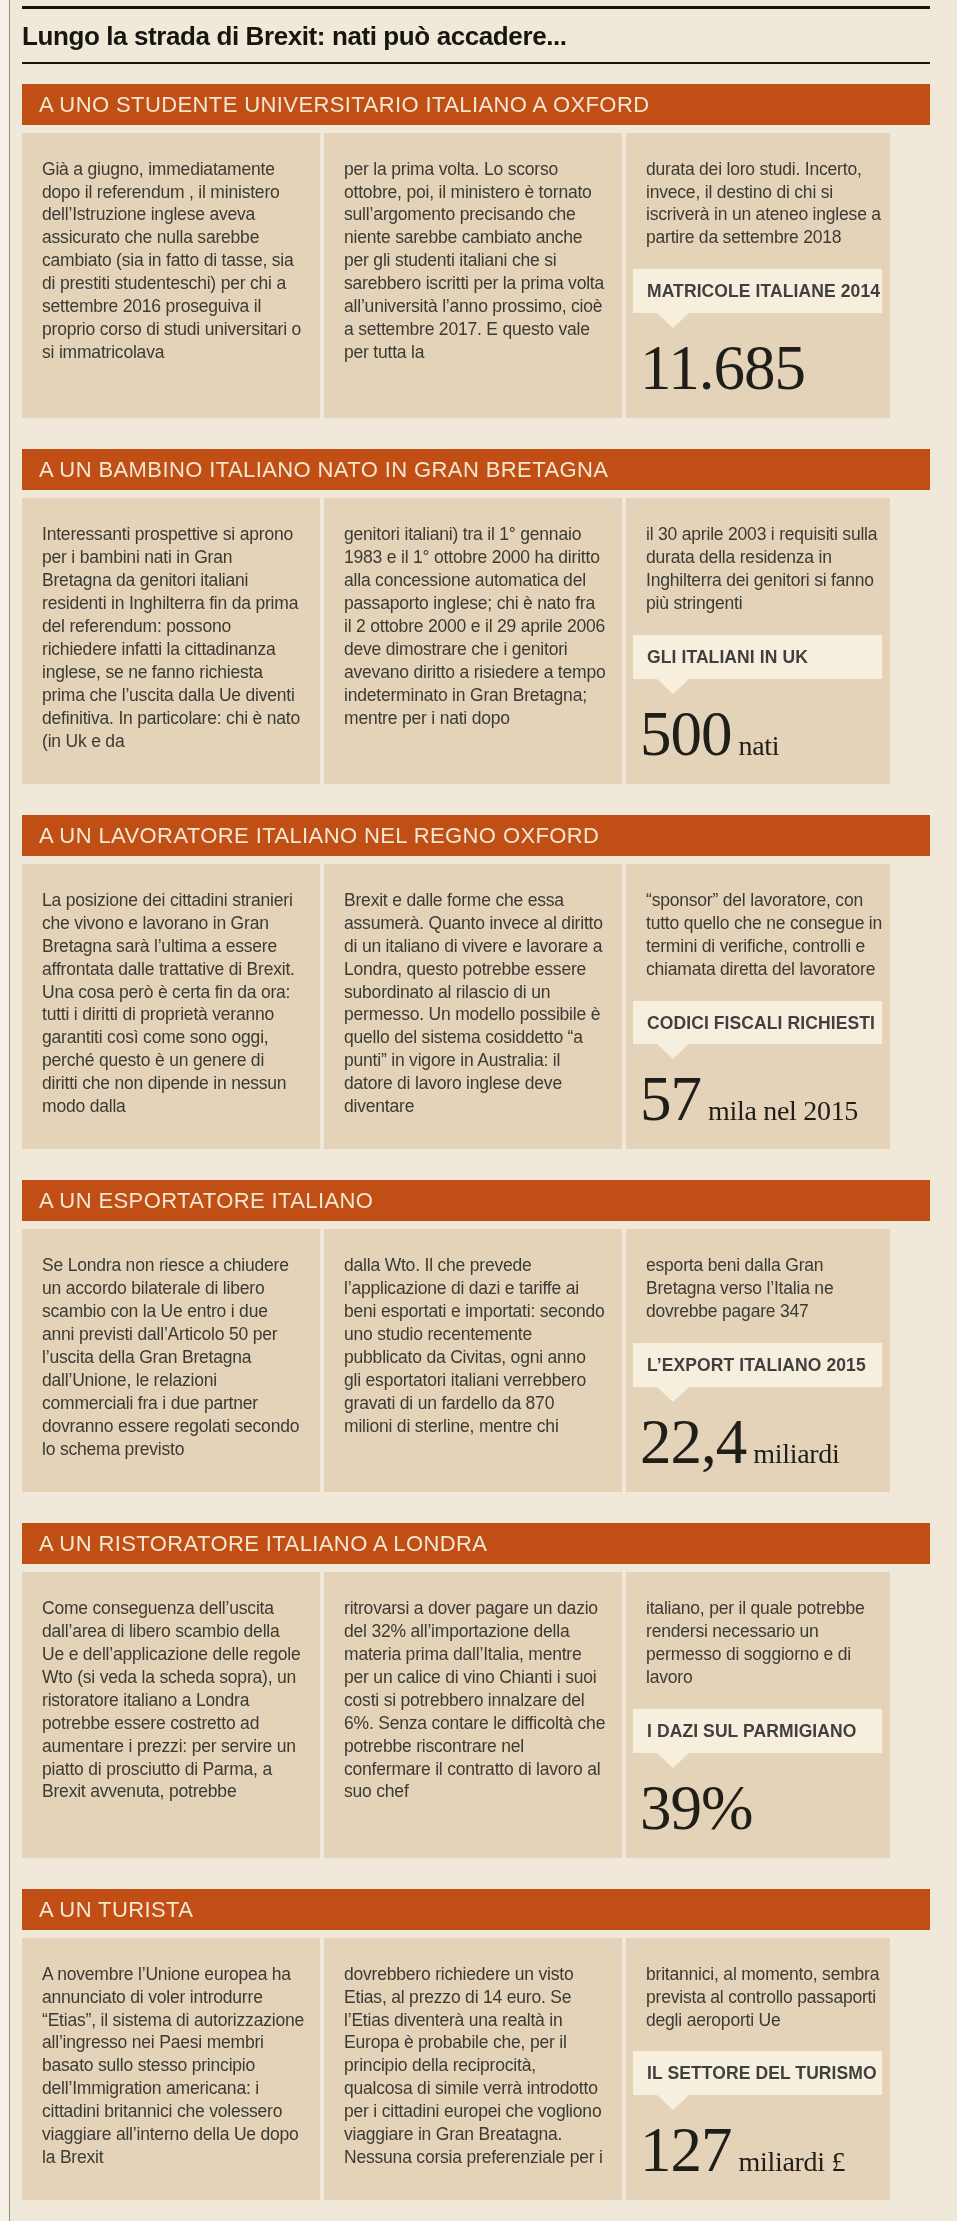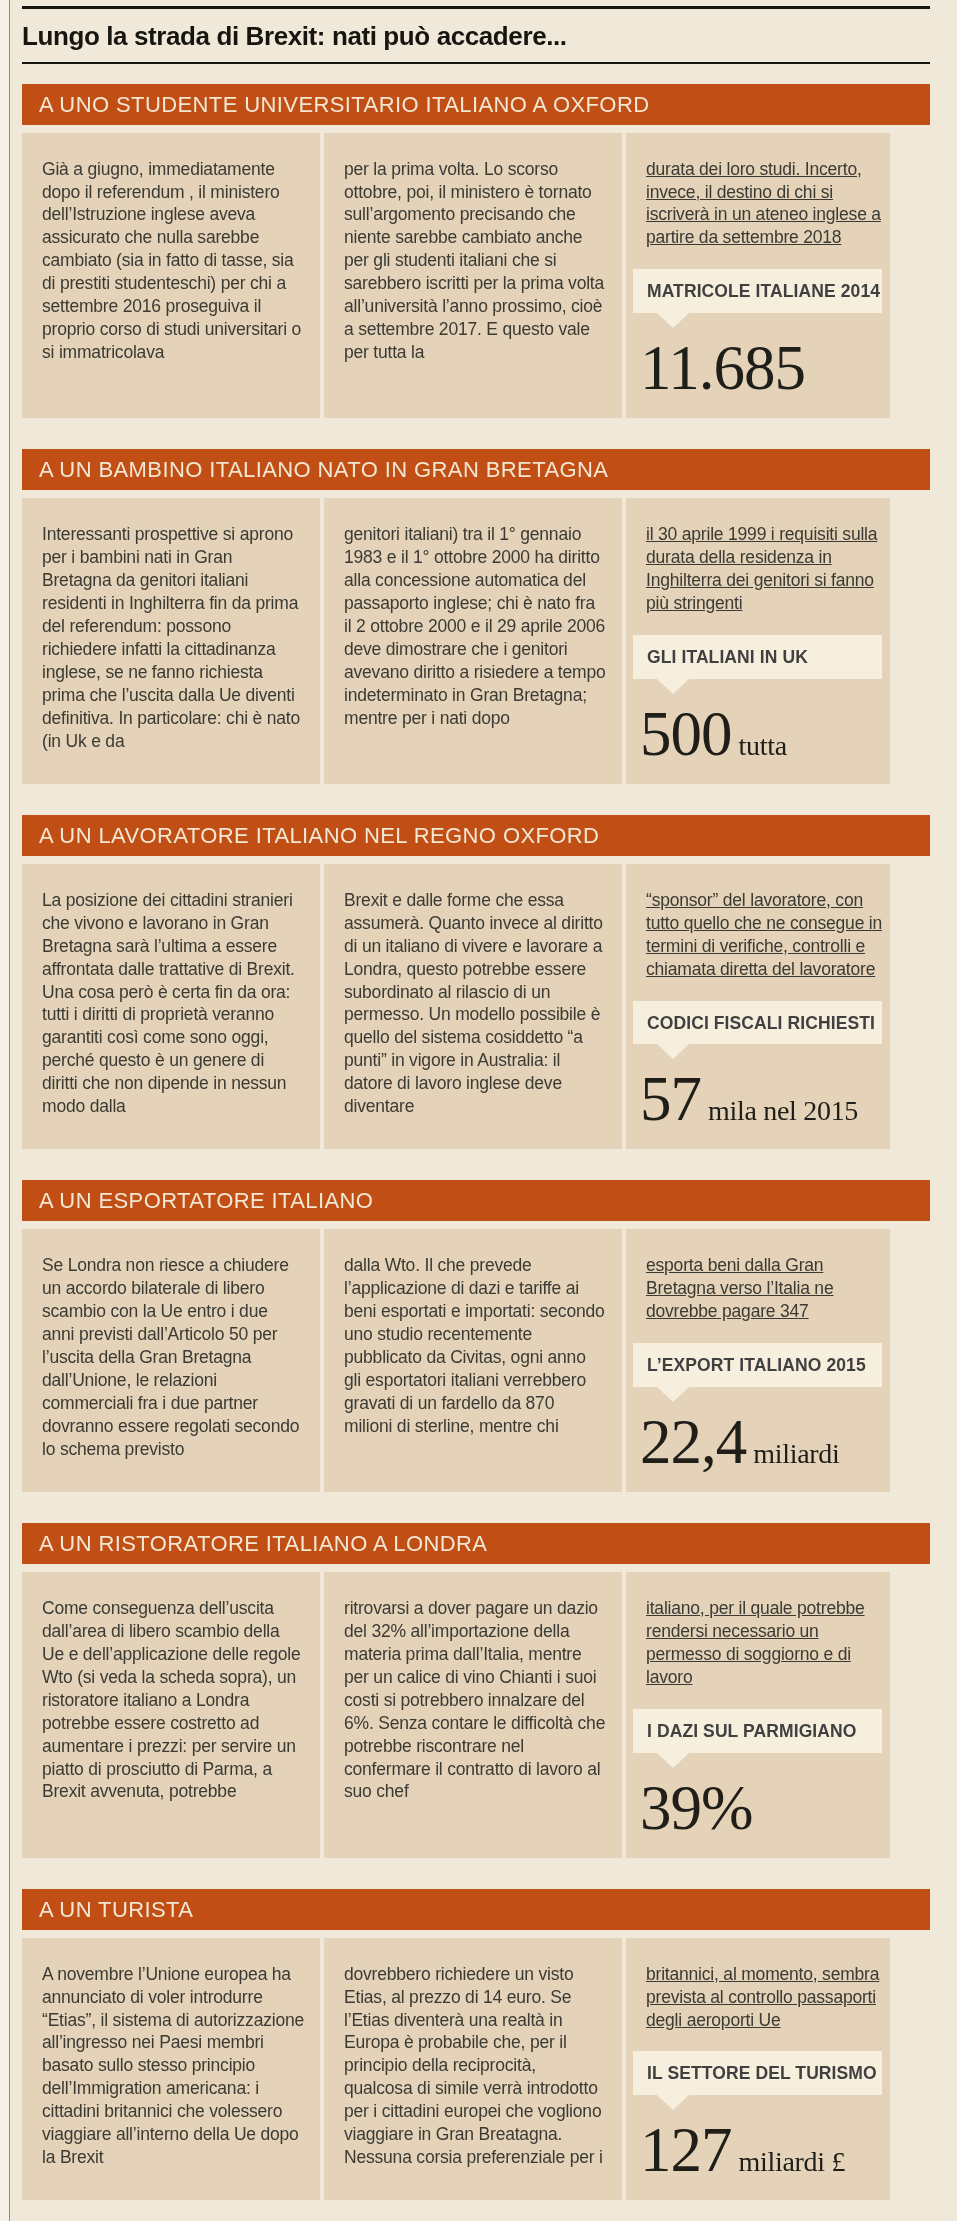--- a/index.html
+++ b/index.html
@@ -26,21 +26,21 @@
     padding:8px 26px 7px 17px;margin-bottom:8px;
     white-space:nowrap;
   }
   .cols{display:grid;grid-template-columns:298px 298px 264px;column-gap:4px;}
   .col{
     background:#e4d3b9;color:#3b3a33;
     font-size:17.5px;line-height:1.31;letter-spacing:-0.2px;
     padding:25px 16px 20px 20px;
   }
   .col3{padding:25px 0 18px 0;display:flex;flex-direction:column;}
-  .col3 .txt{padding:0 2px 0 20px;text-decoration:underline;}
+  .col3 .txt{padding:0 2px 0 20px;}
   .stat-box{
     background:#f6efde;color:#404040;
     font-weight:bold;font-size:17.5px;letter-spacing:0.1px;
     margin:20px 8px 0 7px;padding:11px 10px 10px 14px;
     position:relative;white-space:nowrap;
   }
   .stat-tail{
     position:absolute;top:100%;left:24px;width:0;height:0;
     border-left:16px solid transparent;border-right:16px solid transparent;
     border-top:15px solid #f6efde;
@@ -81,27 +81,27 @@
       </div>
     </div>
   </section>
 
   <section>
     <div class="bar">A UN BAMBINO ITALIANO NATO IN GRAN BRETAGNA</div>
     <div class="cols">
       <div class="col">Interessanti prospettive si aprono per i bambini nati in Gran Bretagna da genitori italiani residenti in Inghilterra fin da prima del referendum: possono richiedere infatti la cittadinanza inglese, se ne fanno richiesta prima che l’uscita dalla Ue diventi definitiva. In particolare: chi è nato (in Uk e da</div>
       <div class="col">genitori italiani) tra il 1° gennaio 1983 e il 1° ottobre 2000 ha diritto alla concessione automatica del passaporto inglese; chi è nato fra il 2 ottobre 2000 e il 29 aprile 2006 deve dimostrare che i genitori avevano diritto a risiedere a tempo indeterminato in Gran Bretagna; mentre per i nati dopo</div>
       <div class="col col3">
-        <div class="txt">il 30 aprile 1999 i requisiti sulla durata della residenza in Inghilterra dei genitori si fanno più stringenti</div>
+        <div class="txt">il 30 aprile 2003 i requisiti sulla durata della residenza in Inghilterra dei genitori si fanno più stringenti</div>
         <div class="stat-box">
           <span>GLI ITALIANI IN UK</span>
           <div class="stat-tail"></div>
         </div>
         <div class="stat-value">
-          <span class="big">500</span><span class="suffix">tutta</span>
+          <span class="big">500</span><span class="suffix">nati</span>
         </div>
       </div>
     </div>
   </section>
 
   <section>
     <div class="bar">A UN LAVORATORE ITALIANO NEL REGNO OXFORD</div>
     <div class="cols">
       <div class="col">La posizione dei cittadini stranieri che vivono e lavorano in Gran Bretagna sarà l’ultima a essere affrontata dalle trattative di Brexit. Una cosa però è certa fin da ora: tutti i diritti di proprietà veranno garantiti così come sono oggi, perché questo è un genere di diritti che non dipende in nessun modo dalla</div>
       <div class="col">Brexit e dalle forme che essa assumerà. Quanto invece al diritto di un italiano di vivere e lavorare a Londra, questo potrebbe essere subordinato al rilascio di un permesso. Un modello possibile è quello del sistema cosiddetto “a punti” in vigore in Australia: il datore di lavoro inglese deve diventare</div>

